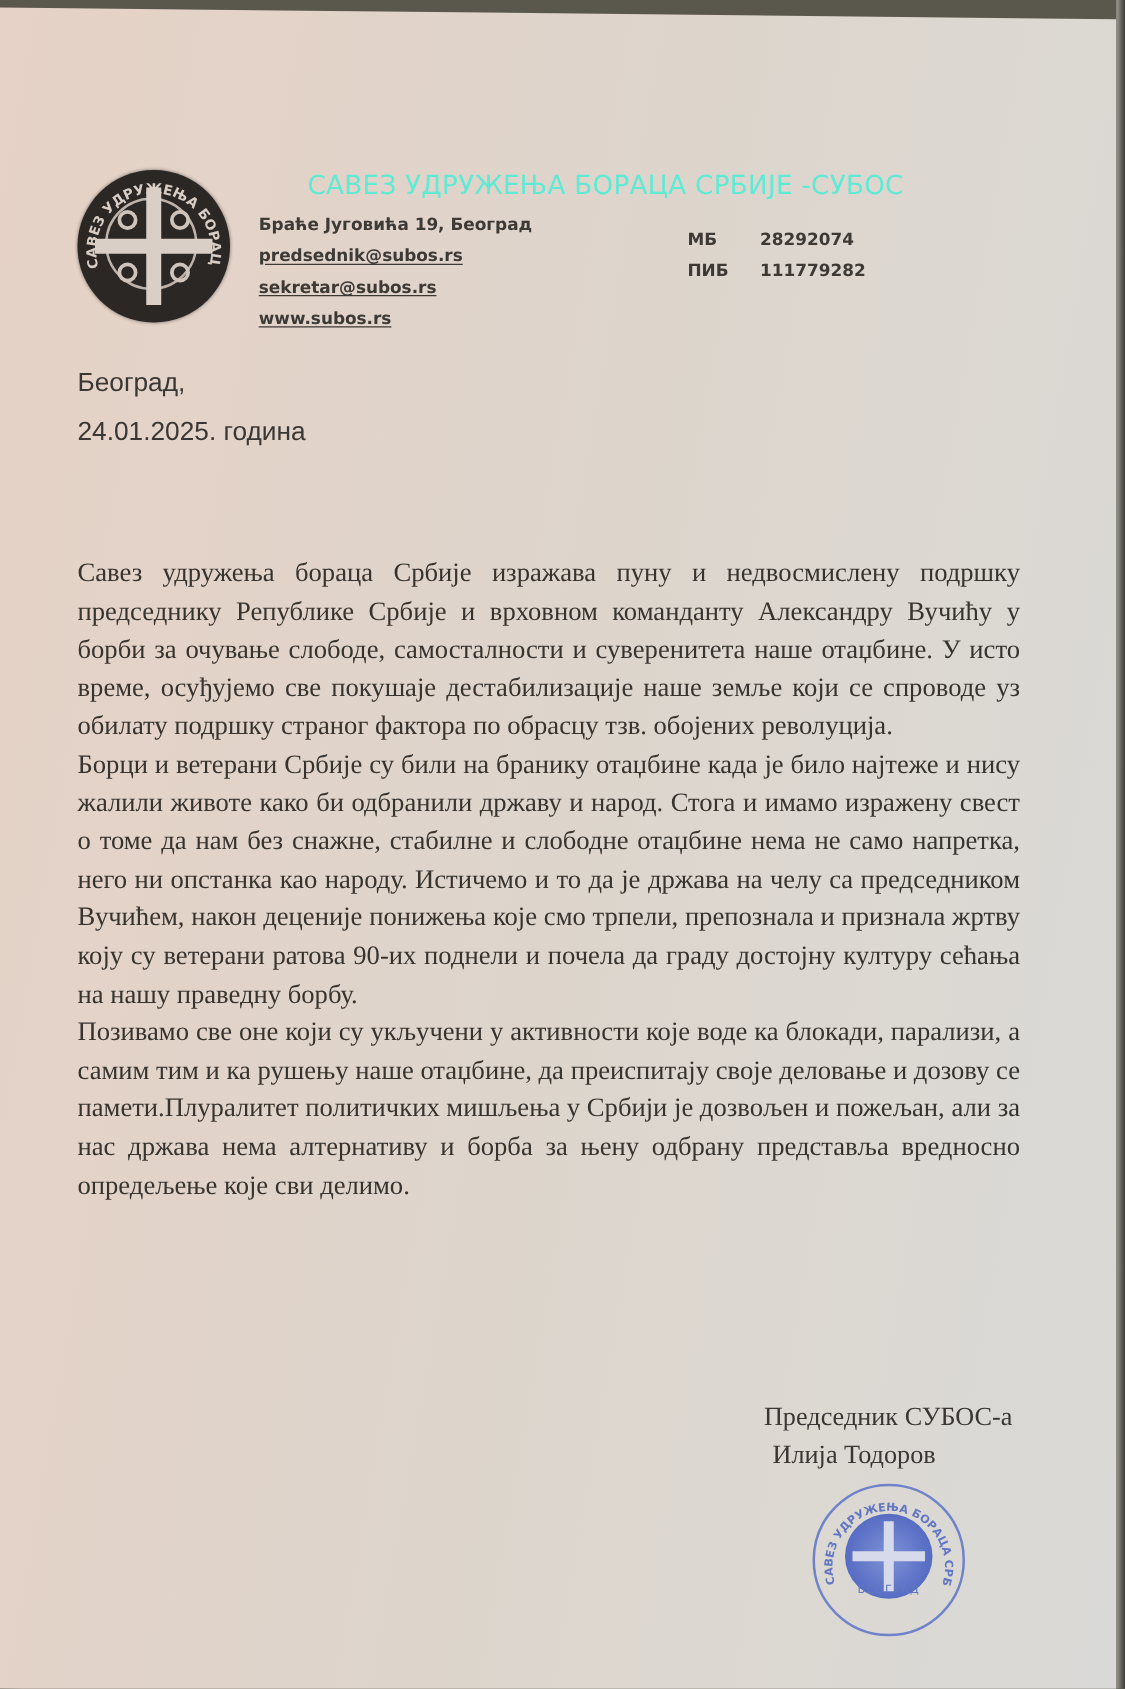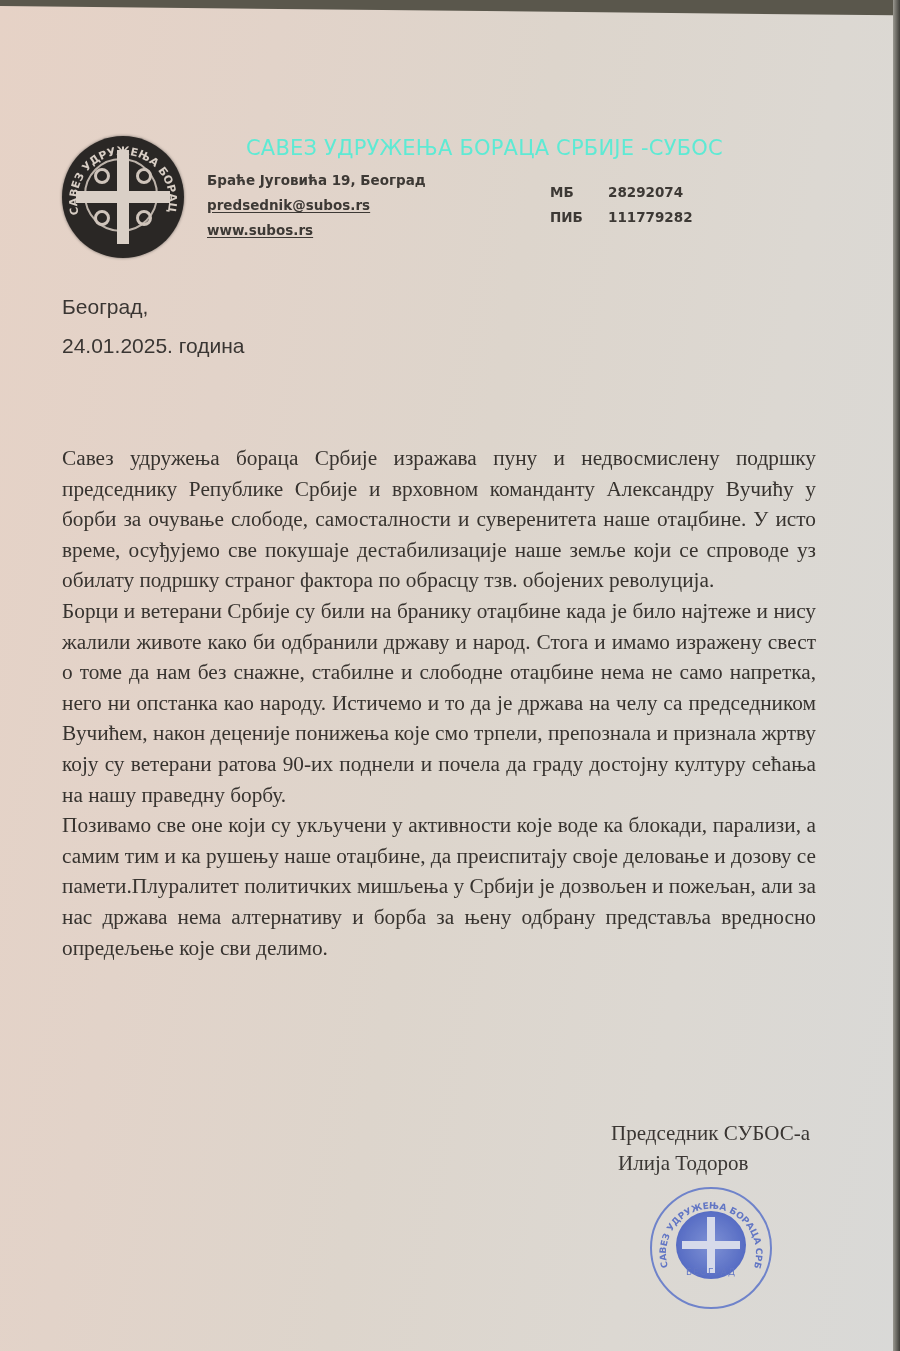--- a/index.html
+++ b/index.html
@@ -258,20 +258,21 @@
     <div class="logo-c" style="left:74px;top:32px;"></div>
     <div class="logo-c" style="left:32px;top:74px;"></div>
     <div class="logo-c" style="left:74px;top:74px;"></div>
   </div>
 
   <div class="org-title">САВЕЗ УДРУЖЕЊА БОРАЦА СРБИЈЕ -СУБОС</div>
 
   <div class="lh-left">
     <div class="lh-line">Браће Југовића 19, Београд</div>
     <div class="lh-line lh-link">predsednik@subos.rs</div>
+    <div class="lh-line lh-link">sekretar@subos.rs</div>
     <div class="lh-line lh-link">www.subos.rs</div>
   </div>
 
   <div class="lh-right">
     <div class="lh-line">
       <span class="lh-label">МБ</span><span>28292074</span>
     </div>
     <div class="lh-line">
       <span class="lh-label">ПИБ</span><span>111779282</span>
     </div>

